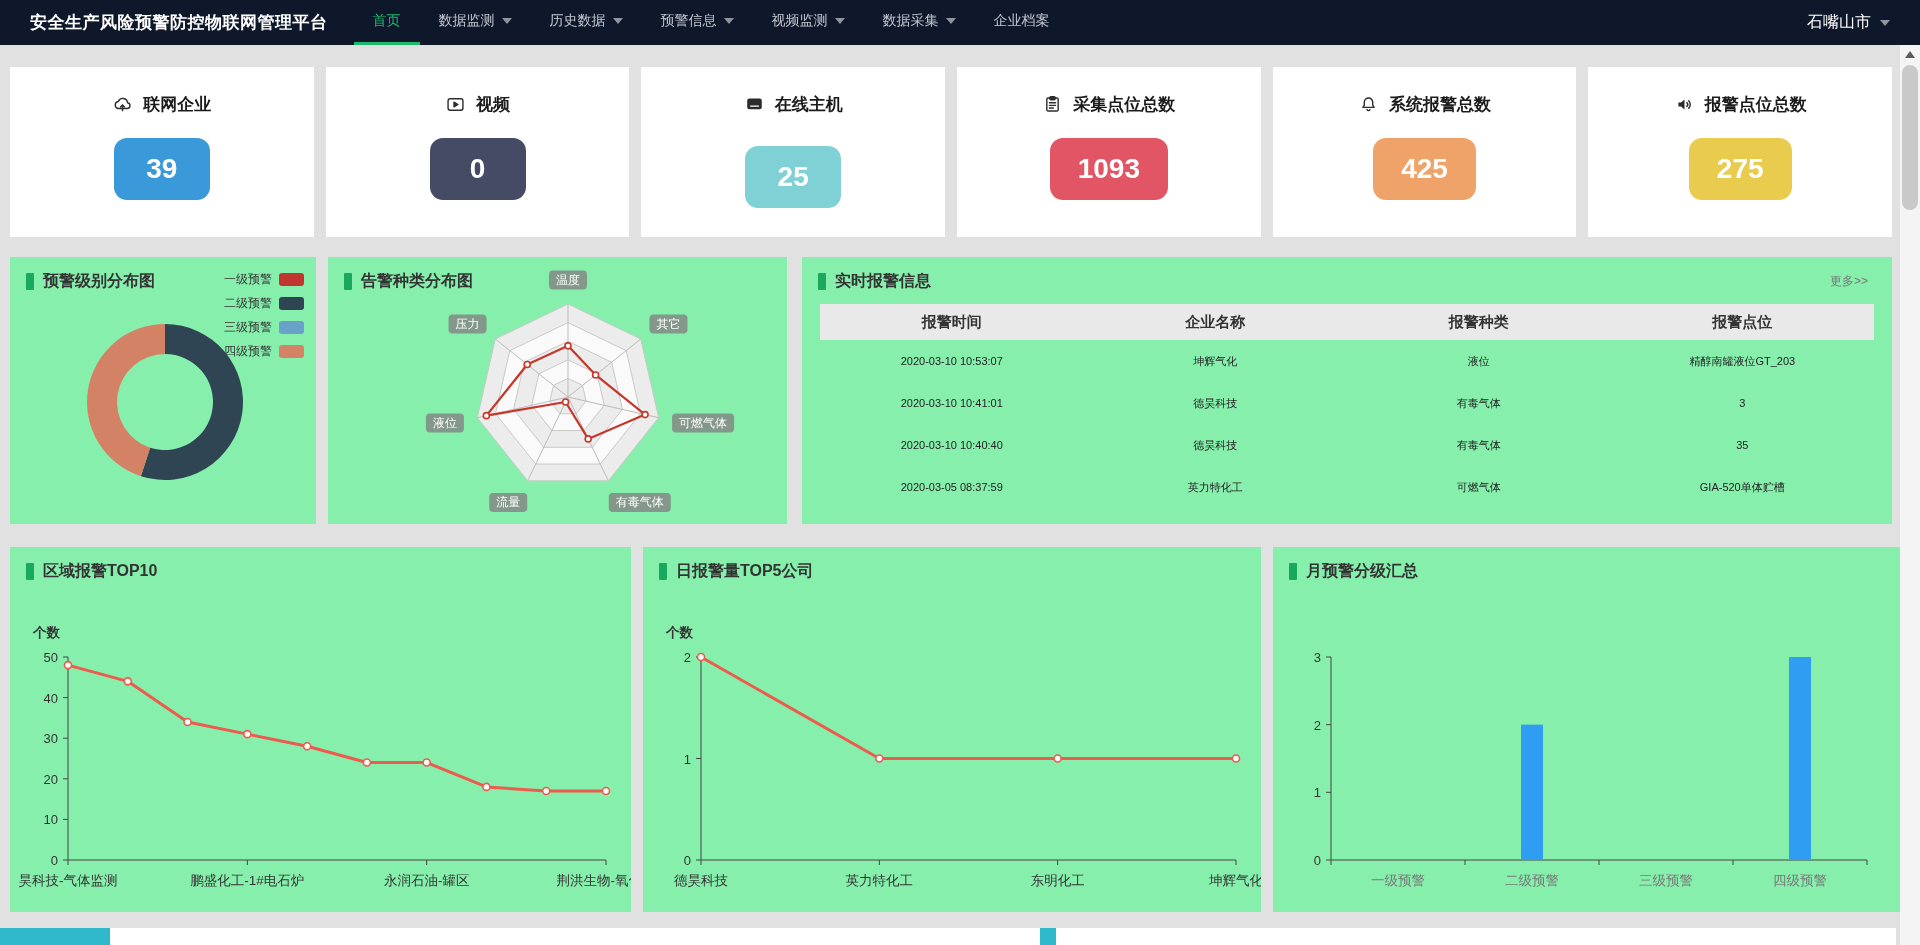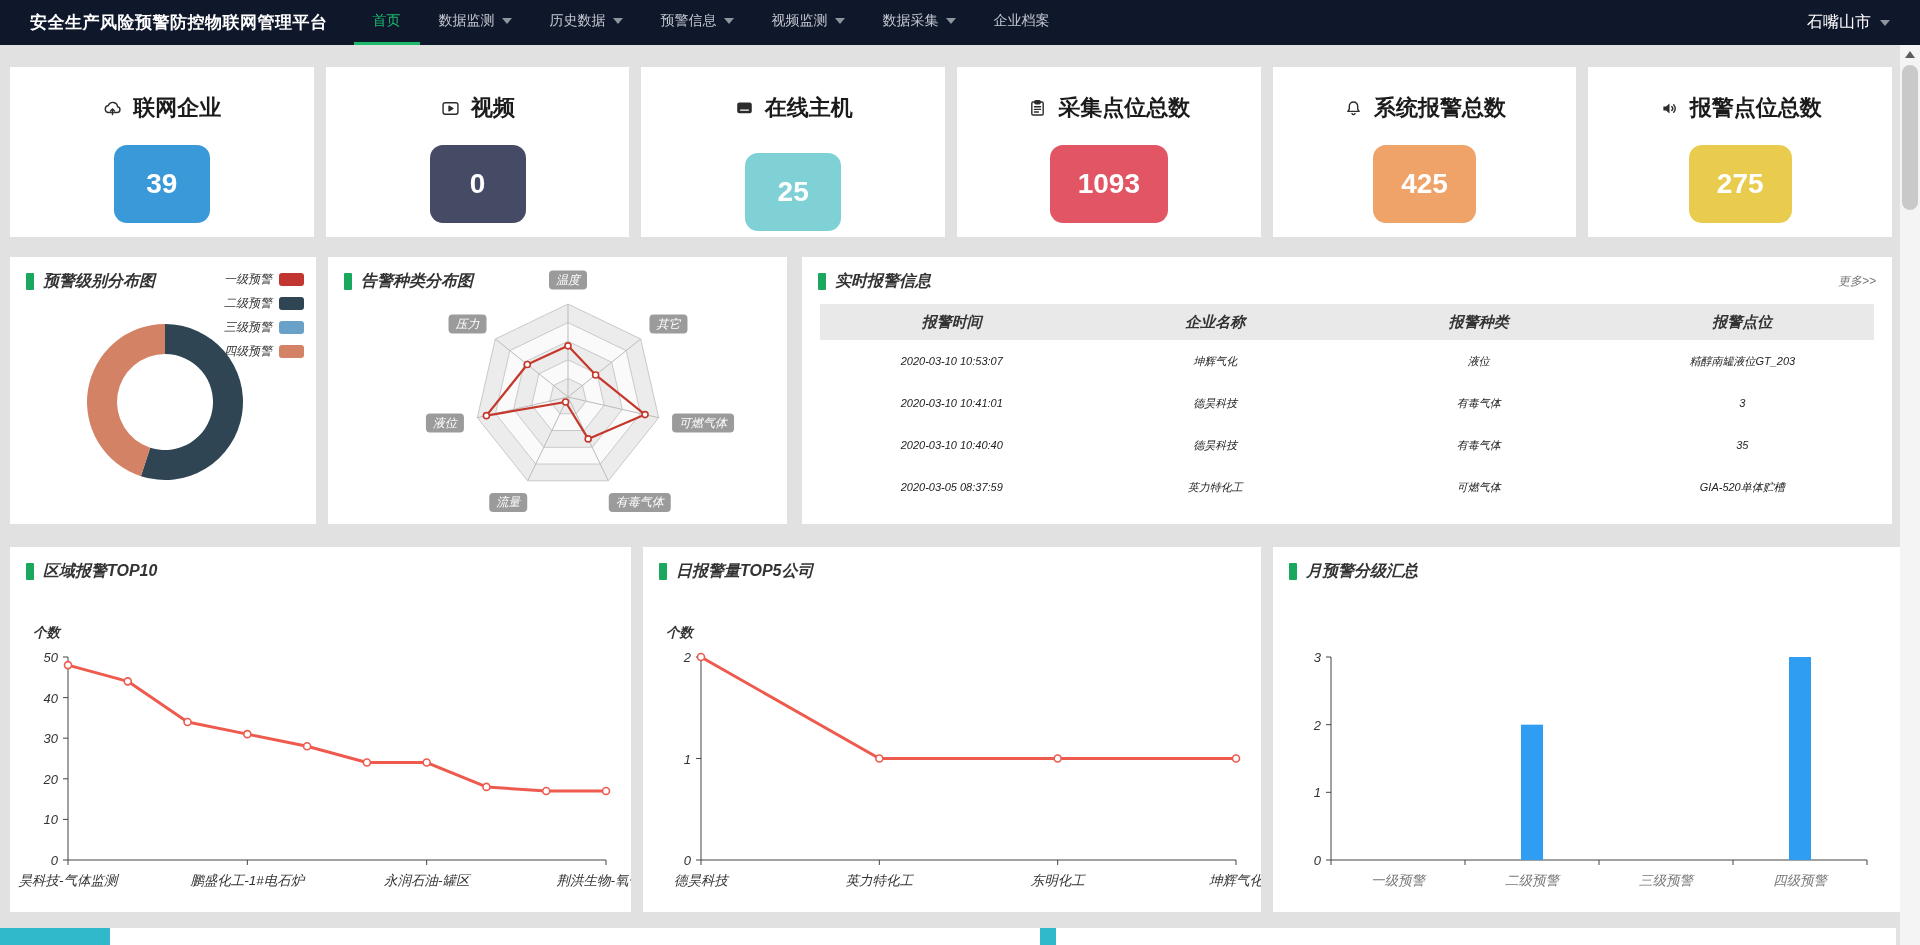--- a/index.html
+++ b/index.html
@@ -13,42 +13,42 @@
   .nav-item{display:flex;align-items:center;gap:7px;padding:12px 19px;height:45px;box-sizing:border-box;
             color:#c3c7d0;font-size:14px;cursor:pointer;border-bottom:3px solid transparent;white-space:nowrap;}
   .nav-item.active{color:#1dba6e;border-bottom-color:#1dba6e;}
   .caret{width:0;height:0;border-left:5px solid transparent;border-right:5px solid transparent;
          border-top:6px solid #8f949e;display:inline-block;}
   .nav-region{margin-left:auto;margin-right:30px;display:flex;align-items:center;gap:9px;
               color:#ffffff;font-size:16px;cursor:pointer;}
   
   #stats-row{position:absolute;left:10px;top:67px;width:1882px;height:170px;display:flex;gap:12px;}
   .stat-card{flex:1;background:#fff;text-align:center;overflow:hidden;}
-  .stat-label{margin-top:26px;font-size:22px;font-weight:700;color:#1b1b1b;
+  .stat-label{margin-top:26px;font-size:17px;font-weight:700;color:#1b1b1b;
               display:flex;align-items:center;justify-content:center;gap:10px;}
   .stat-label svg{width:21px;height:21px;}
   .stat-badge{display:inline-flex;align-items:center;justify-content:center;margin-top:22px;
-              min-width:40px;height:78px;padding:0 28px;border-radius:13px;
+              min-width:40px;height:62px;padding:0 28px;border-radius:13px;
               color:#fff;font-size:28px;font-weight:700;}
   
-  .card{position:absolute;background:#ffffff;box-sizing:border-box;overflow:hidden;font-style:italic;}
+  .card{position:absolute;background:#86efac;box-sizing:border-box;overflow:hidden;}
   .card-title{display:flex;align-items:center;padding:14px 16px 0 16px;}
   .marker{width:8px;height:17px;background:#1aa75e;margin-right:9px;border-radius:1px;}
   .card-title span.t{font-size:16px;font-weight:700;color:#333;}
   
   #pie-card{left:10px;top:257px;width:306px;height:267px;}
   #radar-card{left:328px;top:257px;width:459px;height:267px;}
   #table-card{left:802px;top:257px;width:1090px;height:267px;}
   
   #pie-legend{position:absolute;right:12px;top:14px;}
   .lg-row{display:flex;align-items:center;justify-content:flex-end;gap:7px;margin-bottom:7px;cursor:pointer;}
   .lg-label{font-size:12px;color:#333;}
   .lg-swatch{width:25px;height:13px;border-radius:3px;}
   
-  #more-link{position:absolute;right:16px;top:16px;font-size:12px;color:#777;cursor:pointer;}
+  #more-link{position:absolute;right:24px;top:16px;font-size:12px;color:#777;cursor:pointer;}
   #alarm-table{width:calc(100% - 36px);margin:12px 18px 0 18px;border-collapse:collapse;table-layout:fixed;}
   #alarm-table th{background:#e9e9e9;height:34px;font-size:15px;font-weight:700;color:#333;text-align:center;}
   #alarm-table td{height:40px;font-size:11px;color:#222;text-align:center;}
   
   #top10-card{left:10px;top:547px;width:621px;height:365px;}
   #top5-card{left:643px;top:547px;width:618px;height:365px;}
   #monthly-card{left:1273px;top:547px;width:654px;height:365px;}
   .chart-box{position:absolute;left:0;top:40px;right:0;bottom:0;}
   
   #bottom-strip{position:absolute;left:0;bottom:0;width:1896px;height:17px;background:#ffffff;}

